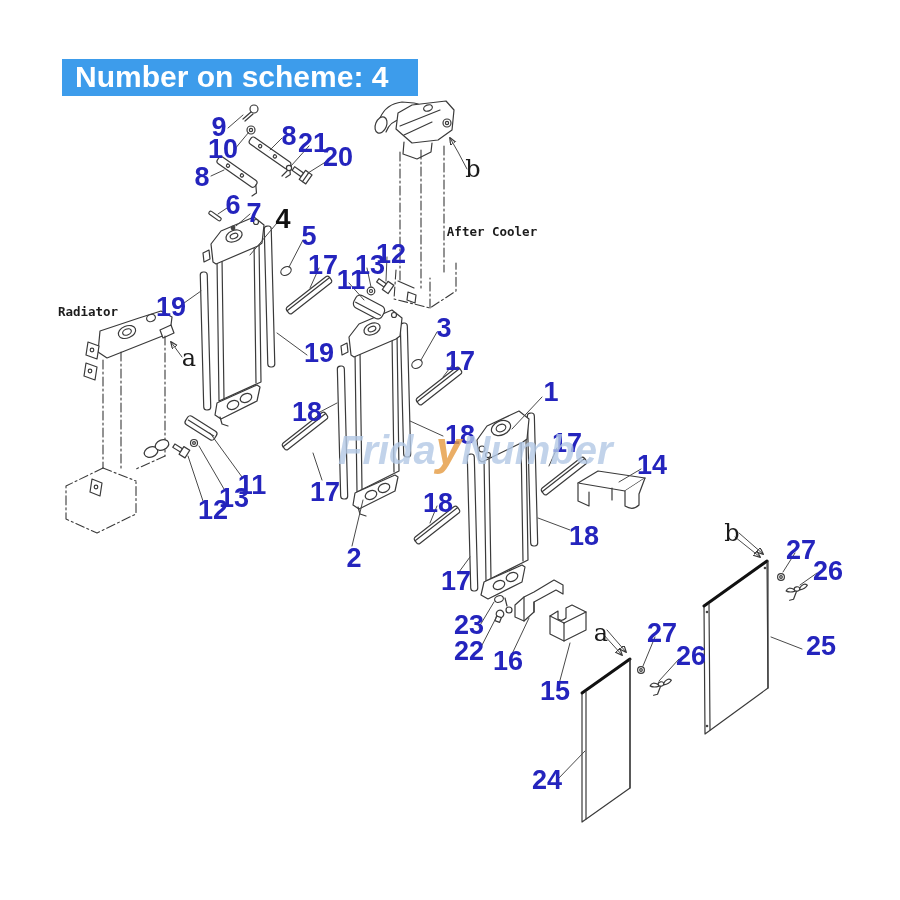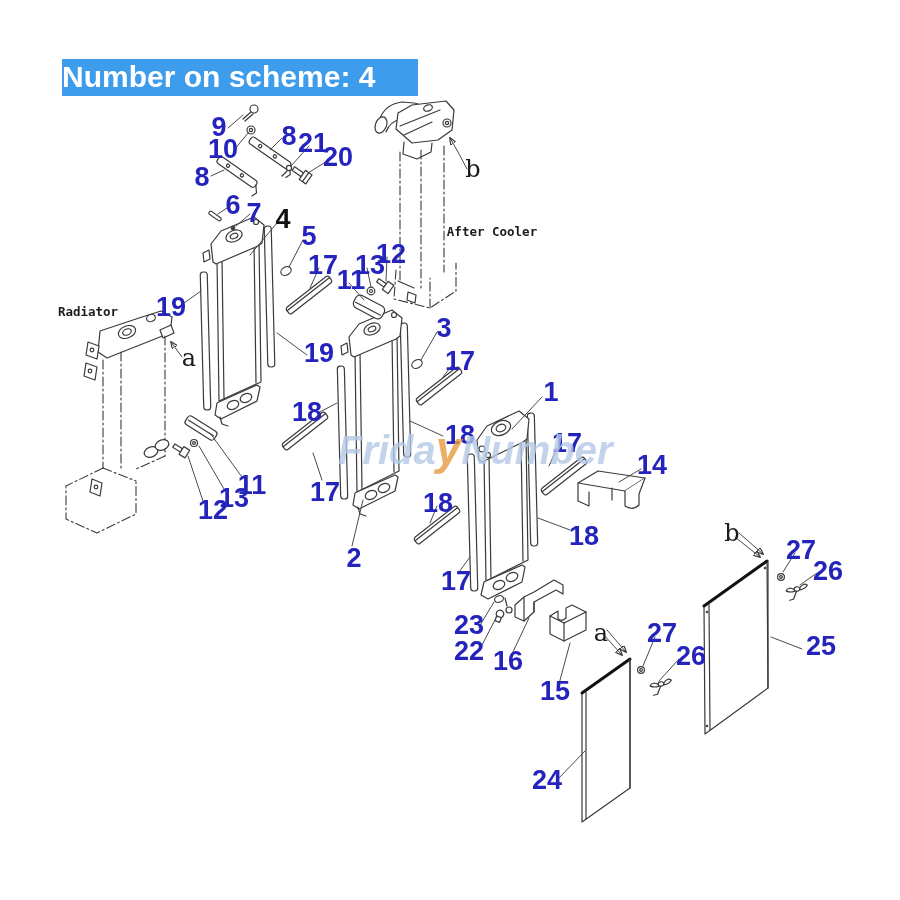--- a/index.html
+++ b/index.html
@@ -1,20 +1,20 @@
 <!DOCTYPE html>
 <html><head>
 <meta charset="utf-8">
 <style>
   html,body{margin:0;padding:0;background:#fff;}
   .stage{position:relative;width:900px;height:900px;background:#fff;overflow:hidden;
          font-family:"Liberation Sans",sans-serif;}
   .hdr{position:absolute;left:62px;top:59px;width:356px;height:37px;z-index:3;
        background:var(--header_bg,#3d9ceb);color:var(--header_text,#ffffff);
-       font-weight:bold;font-size:30px;line-height:36px;padding-left:0;box-sizing:border-box;
+       font-weight:bold;font-size:30px;line-height:36px;padding-left:13px;box-sizing:border-box;
        white-space:nowrap;}
   .wm{position:absolute;left:338px;top:421px;z-index:2;opacity:.8;white-space:nowrap;
       font-weight:bold;font-style:italic;font-size:40px;pointer-events:none;}
   .wm-b{color:var(--watermark_blue,#b3c9e6);}
   .wm-o{color:var(--watermark_orange,#e59b40);font-size:46px;}
   svg.art{position:absolute;left:0;top:0;z-index:1;}
   svg.art path, svg.art line, svg.art polyline, svg.art rect, svg.art ellipse, svg.art circle{
       stroke:var(--line_dark,#3a3a3a);stroke-width:1.2;fill:none;stroke-linecap:round;stroke-linejoin:round;}
   svg.art .wf{fill:#ffffff;}
   svg.art .dd{stroke-dasharray:9 3 2 3;stroke-width:1.1;}

